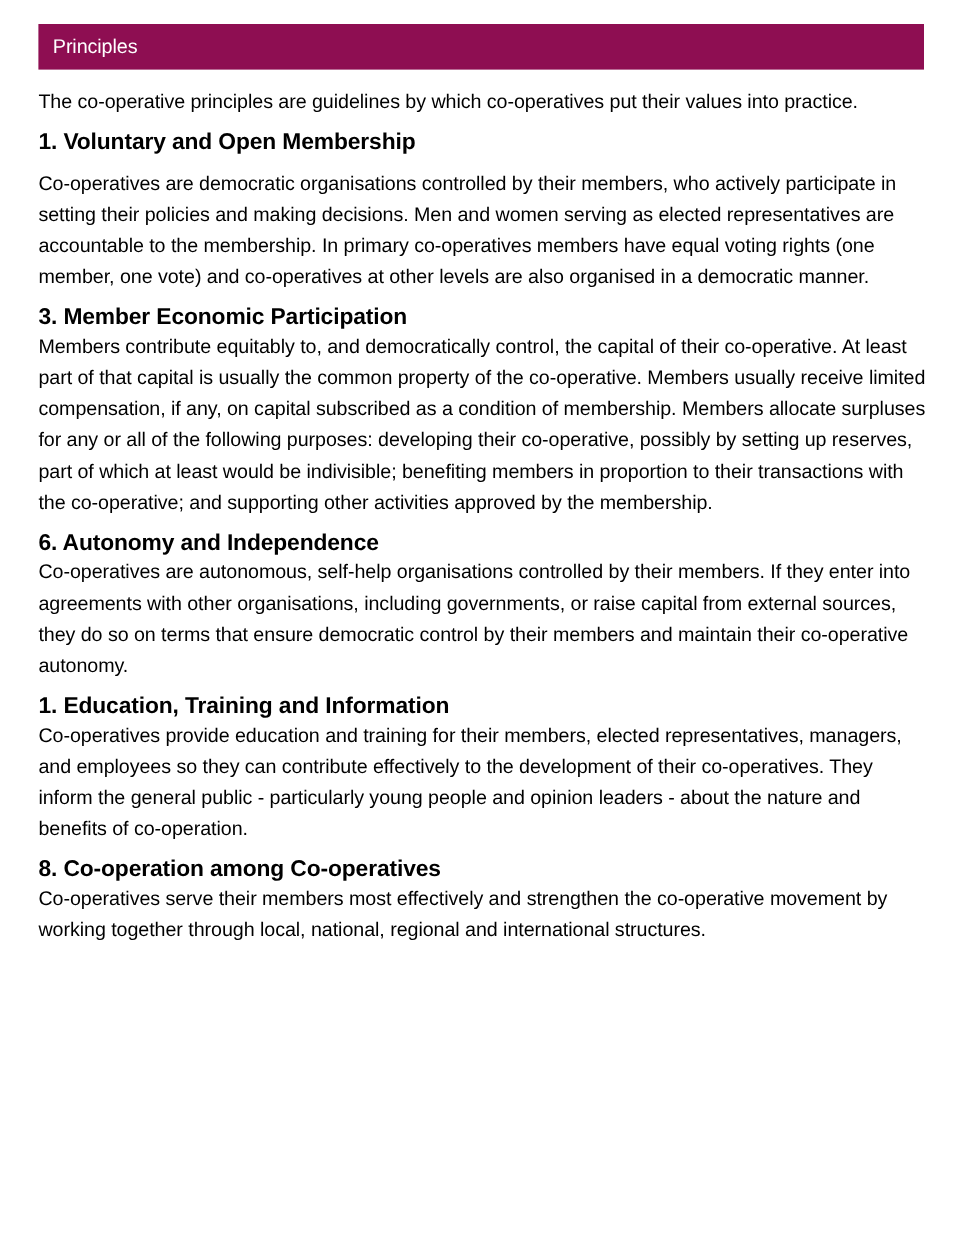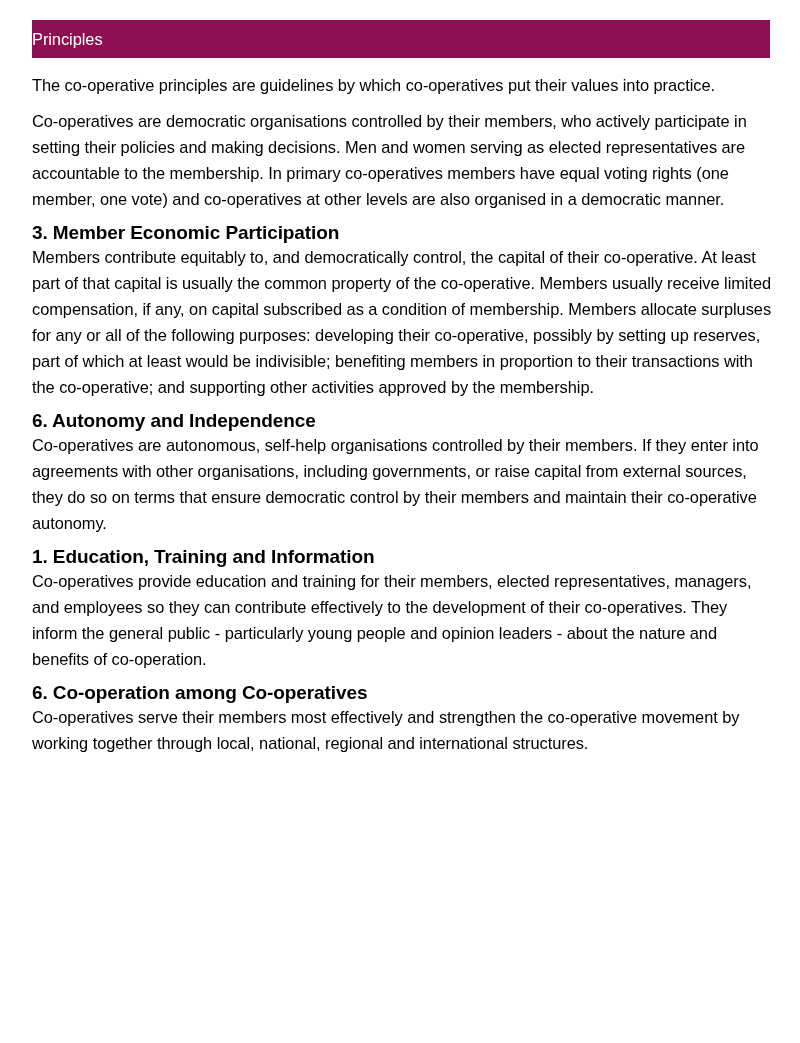--- a/index.html
+++ b/index.html
@@ -21,20 +21,21 @@
       top: 20px;
       width: 742px;
     }
     .header-bar {
       height: 38px;
       width: 738px;
       background: #8e0e52;
       display: flex;
       align-items: center;
       box-sizing: border-box;
+      padding-left: 12px;
     }
     .header-title {
       color: #ffffff;
       font-size: 16.5px;
       line-height: 1;
       letter-spacing: -0.1px;
     }
     .intro {
       margin: 14px 0 0 0;
       font-size: 16.4px;
@@ -63,20 +64,21 @@
 <body>
 
 <div class="wrap">
   <div class="header-bar" style="background: rgb(142, 14, 82);">
     <span class="header-title">Principles</span>
   </div>
 
   <p class="intro">The co-operative principles are guidelines by which co-operatives put their values into practice.</p>
 
   <div class="principle">
+    <h3 class="principle-title">1. Voluntary and Open Membership</h3>
   </div>
 
   <div class="principle">
     <p class="principle-body">Co-operatives are democratic organisations controlled by their members, who actively participate in setting their policies and making decisions. Men and women serving as elected representatives are accountable to the membership. In primary co-operatives members have equal voting rights (one member, one vote) and co-operatives at other levels are also organised in a democratic manner.</p>
   </div>
 
   <div class="principle">
     <h3 class="principle-title">3. Member Economic Participation</h3>
     <p class="principle-body">Members contribute equitably to, and democratically control, the capital of their co-operative. At least part of that capital is usually the common property of the co-operative. Members usually receive limited compensation, if any, on capital subscribed as a condition of membership. Members allocate surpluses for any or all of the following purposes: developing their co-operative, possibly by setting up reserves, part of which at least would be indivisible; benefiting members in proportion to their transactions with the co-operative; and supporting other activities approved by the membership.</p>
   </div>
@@ -85,17 +87,17 @@
     <h3 class="principle-title">6. Autonomy and Independence</h3>
     <p class="principle-body">Co-operatives are autonomous, self-help organisations controlled by their members. If they enter into agreements with other organisations, including governments, or raise capital from external sources, they do so on terms that ensure democratic control by their members and maintain their co-operative autonomy.</p>
   </div>
 
   <div class="principle">
     <h3 class="principle-title">1. Education, Training and Information</h3>
     <p class="principle-body">Co-operatives provide education and training for their members, elected representatives, managers, and employees so they can contribute effectively to the development of their co-operatives. They inform the general public - particularly young people and opinion leaders - about the nature and benefits of co-operation.</p>
   </div>
 
   <div class="principle">
-    <h3 class="principle-title">6. Co-operation among Co-operatives</h3>
+    <h3 class="principle-title">8. Co-operation among Co-operatives</h3>
     <p class="principle-body">Co-operatives serve their members most effectively and strengthen the co-operative movement by working together through local, national, regional and international structures.</p>
   </div>
 
 </div>
 
 </body></html>

